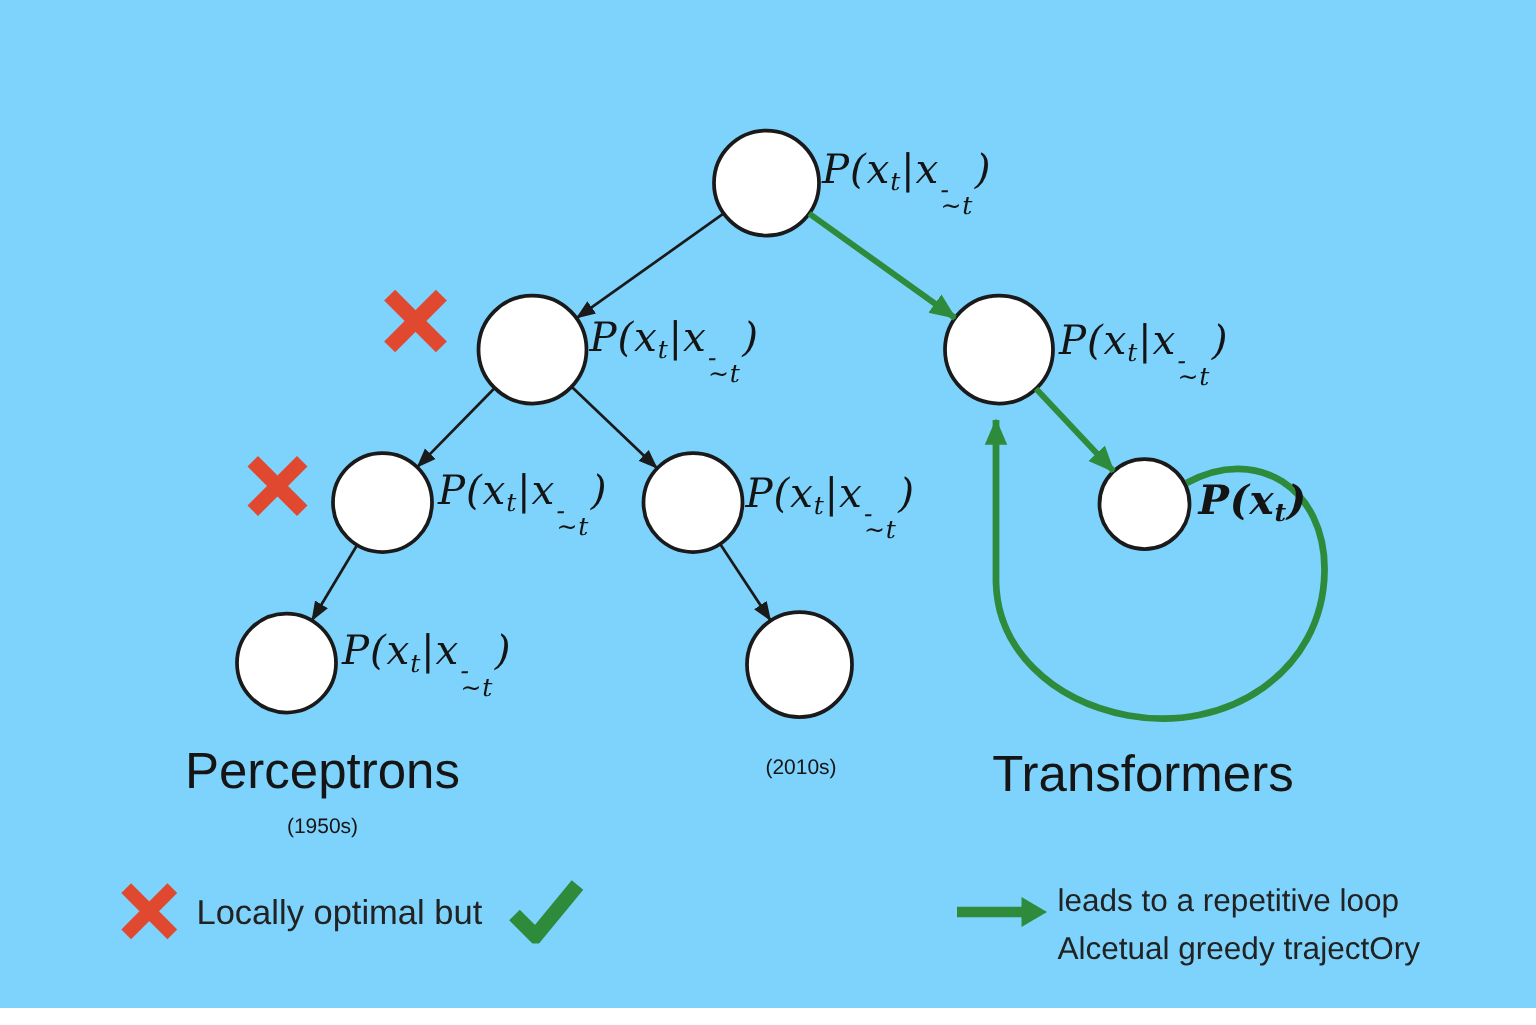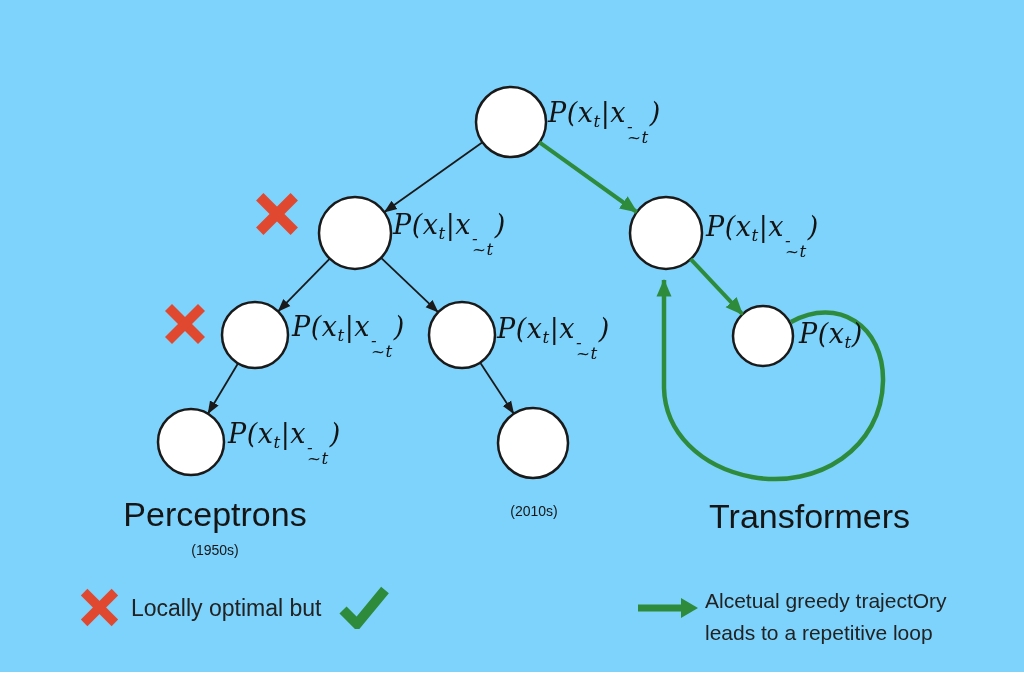--- a/index.html
+++ b/index.html
@@ -101,30 +101,30 @@
   <div class="math" style="left:497px;top:336px;"><span>P(x</span><sub>t</sub><span>|x</span><span class="stk">
         <span>-</span>
         <span>~t</span>
       </span><span>)</span></div>
 
   <div class="math" style="left:228px;top:441px;"><span>P(x</span><sub>t</sub><span>|x</span><span class="stk">
         <span>-</span>
         <span>~t</span>
       </span><span>)</span></div>
 
-  <div class="math" style="left:799px;top:335px;"><span>P(x</span><sub>t</sub><span>)</span></div>
+  <div class="math" style="left:799px;top:335px;font-weight:bold;"><span>P(x</span><sub>t</sub><span>)</span></div>
 
   <div class="cat" style="left:95px;top:495px;width:240px;">
     <div class="name">Perceptrons</div>
     <div class="era">(1950s)</div>
   </div>
   <div class="cat" style="left:404px;top:495px;width:260px;">
     <div class="era">(2010s)</div>
   </div>
-  <div class="cat" style="left:670px;top:497px;width:240px;text-align:right;">
+  <div class="cat" style="left:642px;top:497px;width:240px;">
     <div class="name">Transformers</div>
   </div>
 
   <div class="licon" style="left:79px;top:587px;">
     <svg width="41" height="41" viewBox="0 0 40 40">
       <line x1="5" y1="5" x2="35" y2="35" stroke="#e0492f" stroke-width="9"></line>
       <line x1="35" y1="5" x2="5" y2="35" stroke="#e0492f" stroke-width="9"></line>
     </svg>
   </div>
   <div class="ltext" style="left:131px;top:595px;">Locally optimal but</div>
@@ -135,17 +135,17 @@
     </svg>
   </div>
 
   <div class="licon" style="left:636px;top:595px;">
     <svg width="64" height="26" viewBox="0 0 64 26">
       <line x1="2" y1="13" x2="46" y2="13" stroke="#2e8b3c" stroke-width="7"></line>
       <polygon points="45,3 45,23 62,13" fill="#2e8b3c"></polygon>
     </svg>
   </div>
   <div class="ltext2" style="left:705px;top:585px;">
+    <div>leads to a repetitive loop</div>
     <div>Alcetual greedy trajectOry</div>
-    <div>leads to a repetitive loop</div>
   </div>
 
 </div>
 
 </body></html>

